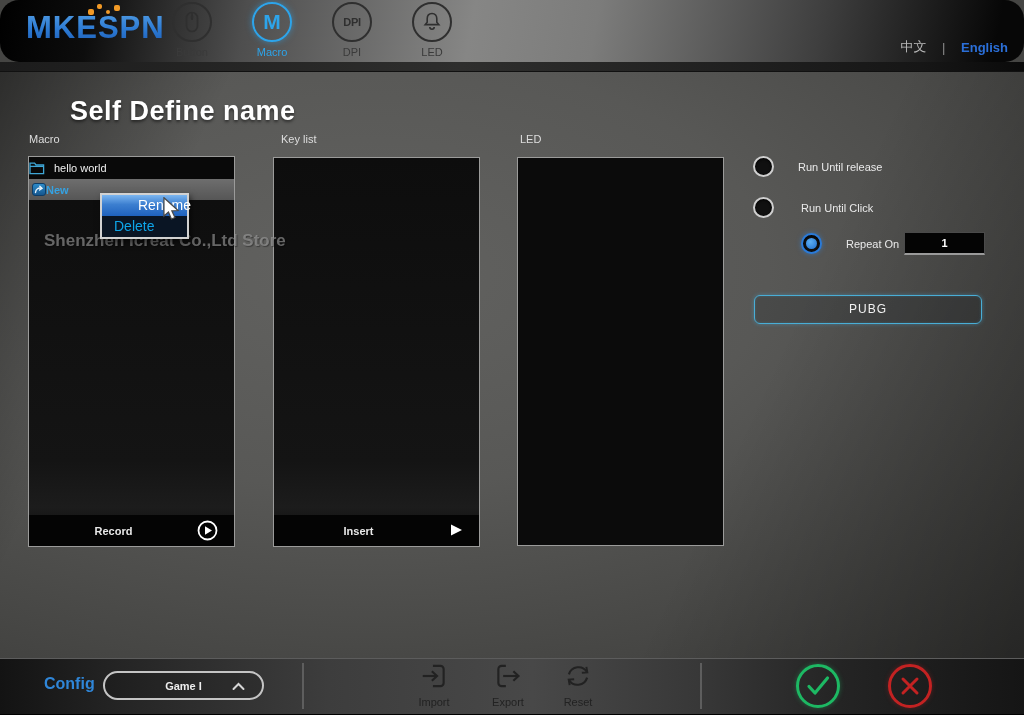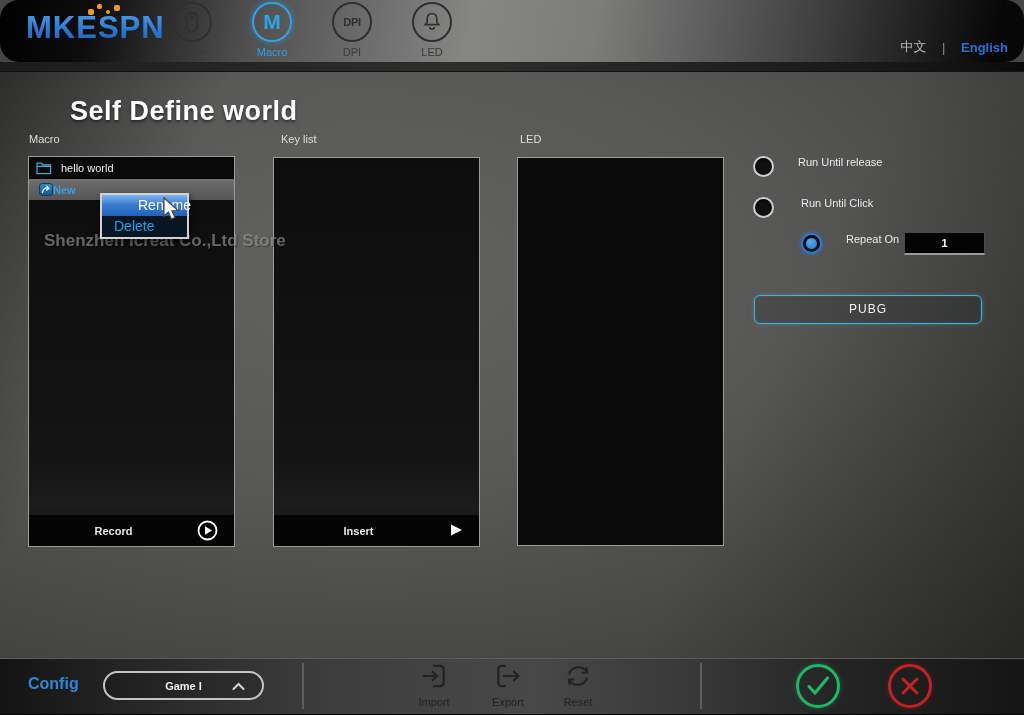--- a/index.html
+++ b/index.html
@@ -52,21 +52,21 @@
   .lbl-macro { left:29px;  top:61px; }
   .lbl-keylist { left:281px; top:61px; }
   .lbl-led { left:520px; top:61px; }
 
   .panel { position:absolute; border:1px solid #9b9b9a; z-index:2;
     background:linear-gradient(180deg,#0d0d0d 0%,#141414 78%,#1c1c1c 90%,#090909 100%); }
   .panel-macro { left:28px; top:84px; width:207px; height:391px; }
   .panel-keylist { left:273px; top:85px; width:207px; height:390px; }
   .panel-led { left:517px; top:85px; width:207px; height:389px; background:#0b0b0b; }
 
-  .macro-row { display:flex; align-items:center; height:22px; padding-left:7px; }
+  .macro-row { display:flex; align-items:center; height:22px; }
   .row-hello { background:#090909; }
   .row-new { height:21px; background:linear-gradient(180deg,#6e6e6e,#565656); }
   .row-hello .txt { color:#efefef; font-size:11px; margin-left:9px; }
   .row-new .txt { color:#35a2e2; font-size:11px; font-weight:bold; }
   .new-chip { width:14px; height:13px; margin-left:3px; border-radius:3px;
     background:linear-gradient(180deg,#2e8cc9,#15568e); border:1px solid #0e3c66;
     display:flex; align-items:center; justify-content:center; }
 
   .panel-action { position:absolute; left:0; bottom:0; width:100%; height:31px; background:#040404;
     display:flex; align-items:center; justify-content:center; cursor:pointer; }
@@ -80,21 +80,21 @@
   .ctx-rename { background:linear-gradient(180deg,#7cb6f0 0%,#3c7fd0 45%,#1f62be 100%); color:#fff;padding-left:36px; }
   .ctx-delete { background:#0a1524; color:#0ea5e9; }
 
   .cursor { position:absolute; left:161px; top:125px; z-index:11; }
 
   .watermark { position:absolute; left:44px; top:159px; z-index:5; white-space:nowrap;
     font-size:17px; font-weight:bold; color:rgba(158,158,158,0.62);
     text-shadow:1px 1px 1px rgba(0,0,0,0.35); }
 
   
-  .radio-row { position:absolute; display:flex; z-index:3; }
+  .radio-row { position:absolute; display:flex; align-items:center; z-index:3; }
   .rr1 { left:753px; top:84px; }
   .rr2 { left:753px; top:125px; }
   .rr3 { left:753px; top:161px;margin-left:48px; }
   .radio { width:21px; height:21px; border-radius:50%; background:#101010;
     border:2px solid #cfcfcf; box-shadow:inset 0 1px 3px #000; flex:0 0 auto; }
   .radio.sel { border-color:#2a7ad8; display:flex; align-items:center; justify-content:center;
     box-shadow:0 0 5px rgba(50,130,220,0.6), inset 0 1px 3px #000; }
   .radio.sel::after { content:""; width:11px; height:11px; border-radius:50%;
     background:radial-gradient(circle at 40% 35%, #5caef2, #1f6fd0); }
   .radio-label { color:#eaeaea; font-size:11px; margin-left:24px; }
@@ -106,21 +106,21 @@
 
   .pubg-btn { position:absolute; left:754px; top:223px; width:228px; height:29px; z-index:3;
     border-radius:6px; border:1px solid #49aed6; background:rgba(8,12,16,0.18);
     box-shadow:0 0 4px rgba(70,170,215,0.45), inset 0 0 3px rgba(70,170,215,0.25);
     color:#f2f2f2; font-size:12px; letter-spacing:1px; text-align:center; line-height:27px; cursor:pointer; }
 
   
   .bottombar { position:absolute; left:0; top:658px; width:1024px; height:57px;
     background:linear-gradient(90deg,#131313 0%,#252525 12%,#3d3d3d 32%,#484848 52%,#383838 68%,#242424 82%,#151515 100%);
     box-shadow:inset 0 1px 0 #5c5c5c, inset 0 -1px 0 #000; }
-  .config-label { position:absolute; left:28px; top:17px; color:#2f86d8; font-size:16px; font-weight:bold; }
+  .config-label { position:absolute; left:44px; top:17px; color:#2f86d8; font-size:16px; font-weight:bold; }
   .profile-pill { position:absolute; left:103px; top:13px; width:161px; height:29px;
     border:2px solid #c4c4c4; border-radius:15px; background:rgba(0,0,0,0.12); cursor:pointer;
     display:flex; align-items:center; justify-content:center; }
   .profile-pill .pname { color:#ececec; font-size:11px; font-weight:bold; }
   .profile-pill .chev { position:absolute; right:17px; top:9px; }
 
   .vdiv { position:absolute; top:5px; width:2px; height:46px; background:#6b6b6b; opacity:0.75; }
   .vd1 { left:302px; } .vd2 { left:700px; }
 
   .io-btn { position:absolute; top:3px; width:60px; text-align:center; cursor:pointer; }
@@ -184,21 +184,21 @@
     <div class="lang">
       <span class="zh">中文</span>
       <span class="sep">|</span>
       <span class="en">English</span>
     </div>
   </div>
   <div class="topbar-strip"></div>
 
   <div class="main">
 
-    <div class="heading">Self Define world</div>
+    <div class="heading">Self Define name</div>
 
     <div class="panel-label lbl-macro">Macro</div>
     <div class="panel-label lbl-keylist">Key list</div>
     <div class="panel-label lbl-led">LED</div>
 
     <div class="panel panel-macro">
       <div class="macro-row row-hello">
         <svg width="16" height="14" viewBox="0 0 16 14" fill="none" stroke="#3fa6d6" stroke-width="1.3">
           <path d="M1 2.2 h4.6 l1.4 1.8 H14.6 v8.6 H1 Z"></path>
           <path d="M1 5.4 h13.6"></path>

